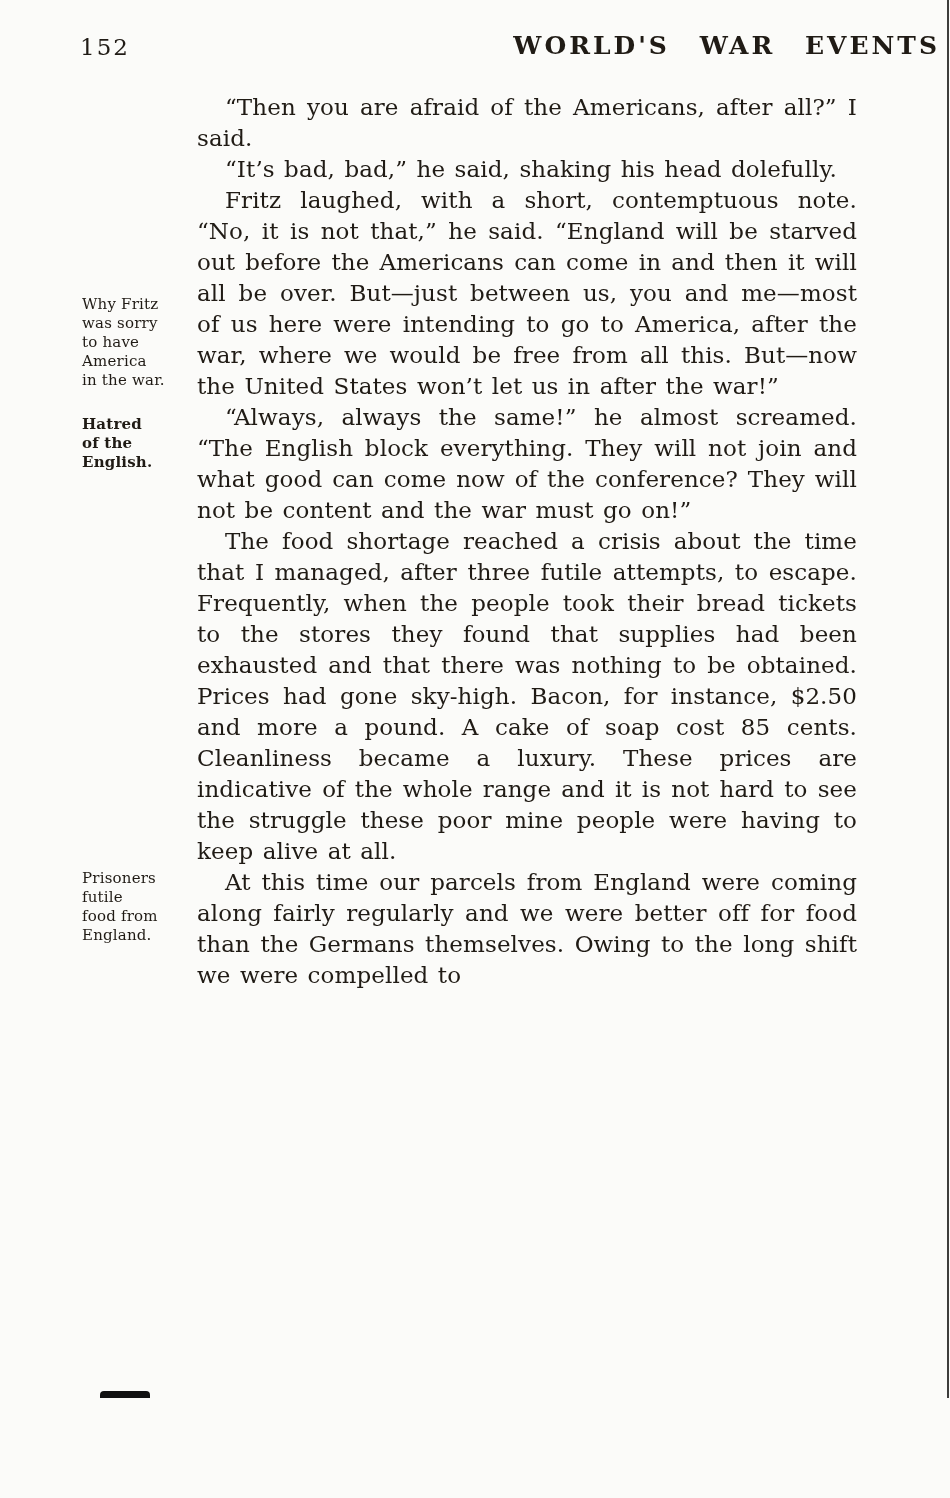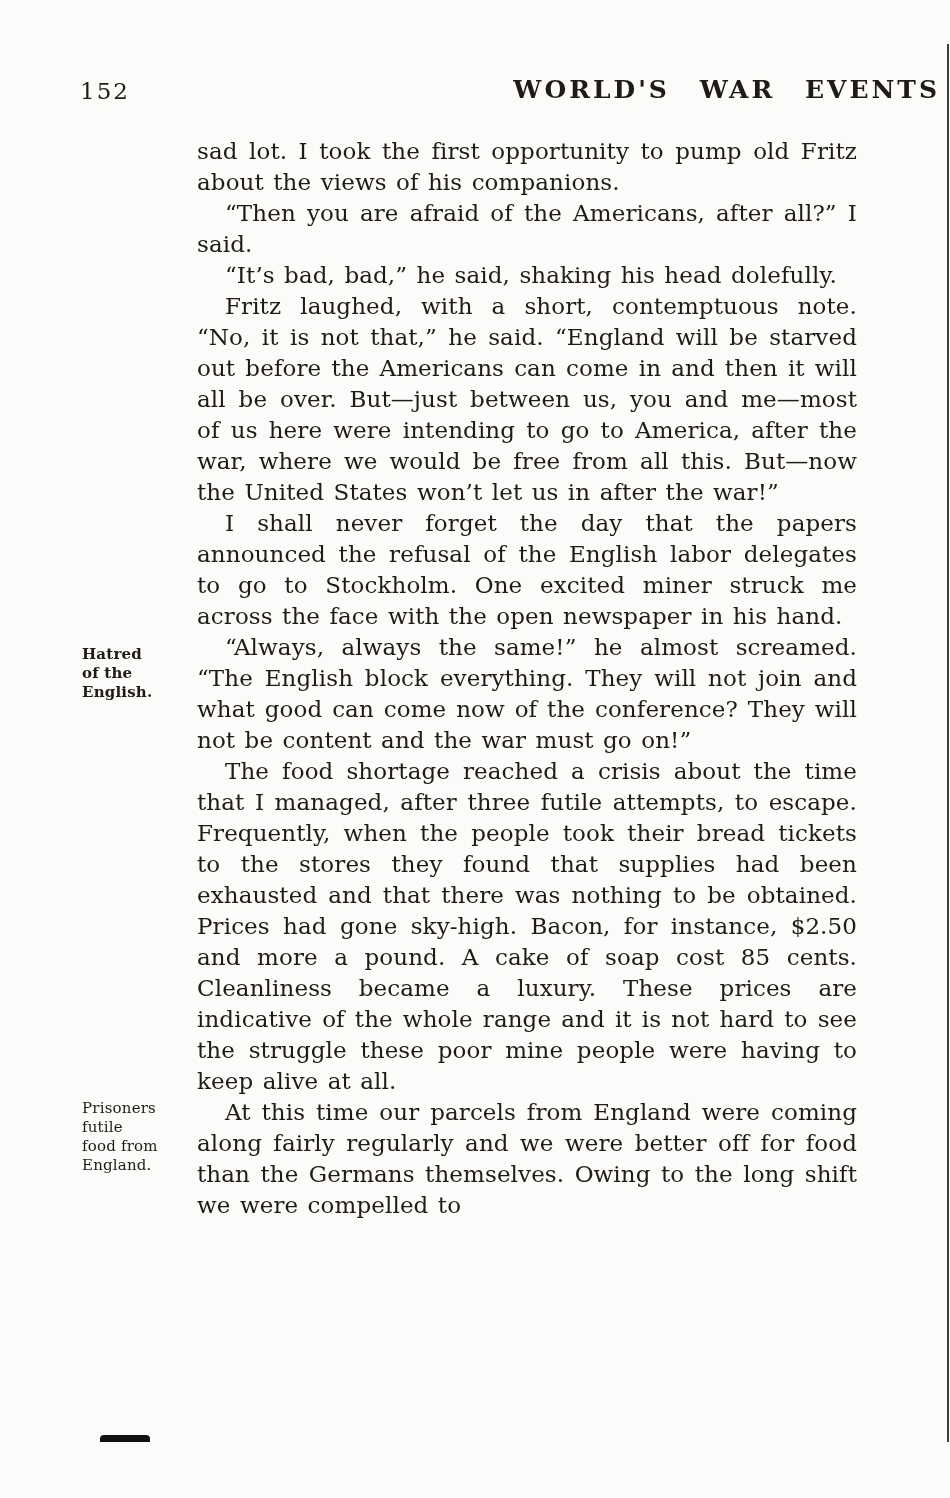--- a/index.html
+++ b/index.html
@@ -13,21 +13,20 @@
       background: var(--paper);
     }
     .page {
       position: relative;
       width: 950px;
       height: 1398px;
       background: var(--paper);
       color: var(--ink);
       font-family: "DejaVu Serif", "Liberation Serif", serif;
       overflow: hidden;
-      margin-top: 44px;
     }
     .page-number {
       position: absolute;
       top: 34px;
       left: 80px;
       font-size: 23px;
       letter-spacing: 2px;
     }
     .running-title {
       position: absolute;
@@ -97,39 +96,38 @@
 <body>
 
 <div class="page">
 
   <div class="page-number">152</div>
 
   <div class="running-title">WORLD'S WAR EVENTS</div>
 
   <div class="text-column">
 
-    <div class="para no-indent">
-      <span>sad lot. I took the first opportunity to pump old Fritz about the views of his companions.</span>
-    </div>
 
     <div class="para">
       <span>“Then you are afraid of the Americans, after all?” I said.</span>
     </div>
 
     <div class="para">
       <span>“It’s bad, bad,” he said, shaking his head dolefully.</span>
     </div>
 
     <div class="para">
+      <div class="sidenote sn-fritz">Why Fritz
+was sorry
+to have
+America
+in the war.</div>
       <span>Fritz laughed, with a short, contemptuous note. “No, it is not that,” he said. “England will be starved out before the Americans can come in and then it will all be over. But—just between us, you and me—most of us here were intending to go to America, after the war, where we would be free from all this. But—now the United States won’t let us in after the war!”</span>
     </div>
 
-    <div class="para">
-      <span>I shall never forget the day that the papers announced the refusal of the English labor delegates to go to Stockholm. One excited miner struck me across the face with the open newspaper in his hand.</span>
-    </div>
 
     <div class="para">
       <div class="sidenote sn-hatred">Hatred
 of the
 English.</div>
       <span>“Always, always the same!” he almost screamed. “The English block everything. They will not join and what good can come now of the conference? They will not be content and the war must go on!”</span>
     </div>
 
     <div class="para">
       <span>The food shortage reached a crisis about the time that I managed, after three futile attempts, to escape. Frequently, when the people took their bread tickets to the stores they found that supplies had been exhausted and that there was nothing to be obtained. Prices had gone sky-high. Bacon, for instance, $2.50 and more a pound. A cake of soap cost 85 cents. Cleanliness became a luxury. These prices are indicative of the whole range and it is not hard to see the struggle these poor mine people were having to keep alive at all.</span>

